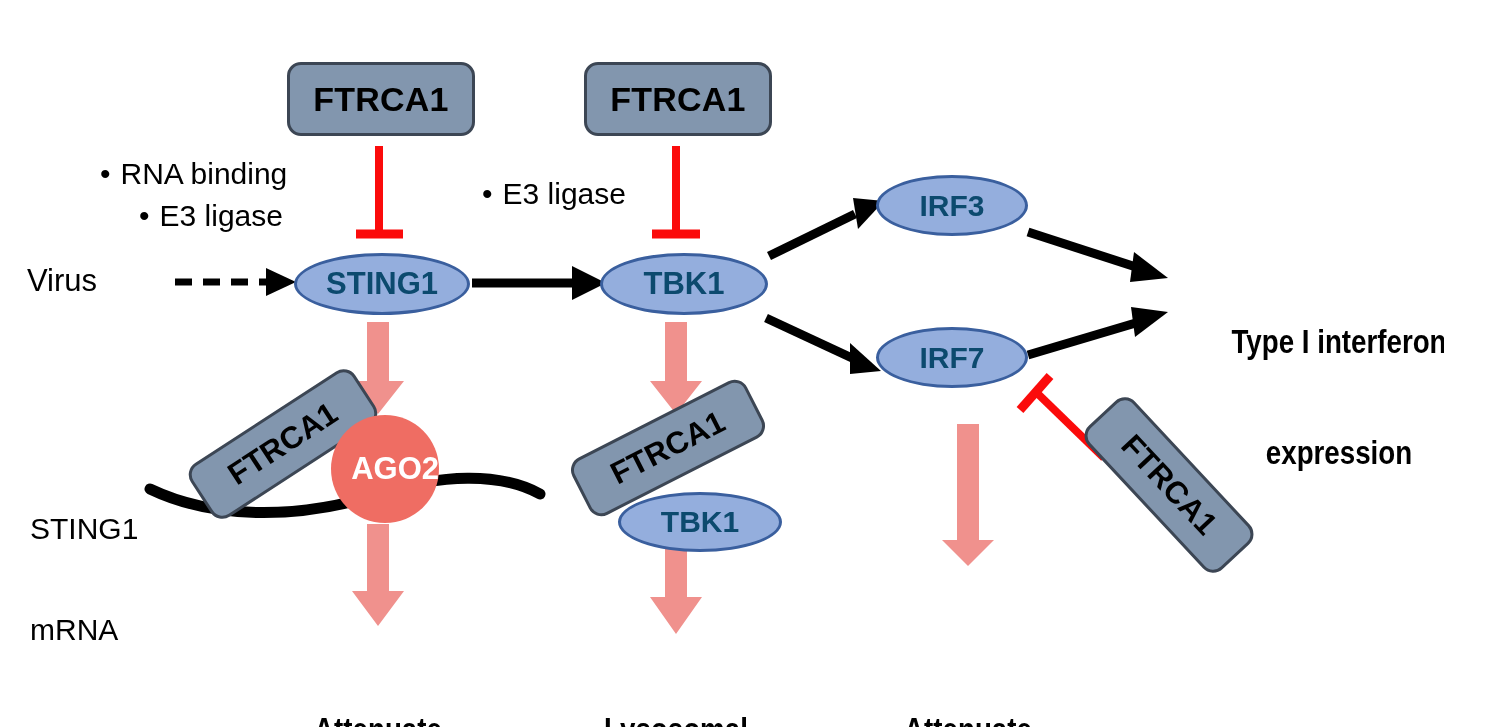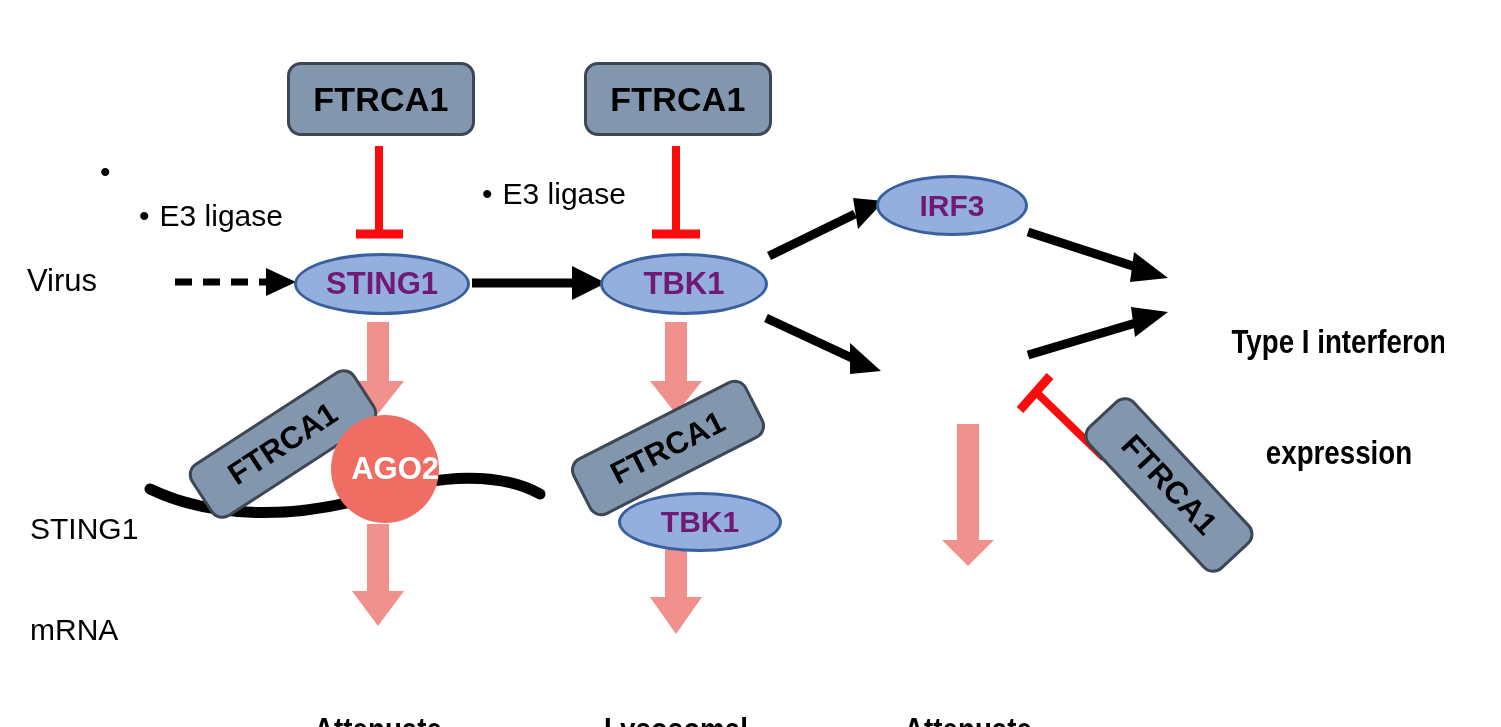--- a/index.html
+++ b/index.html
@@ -53,21 +53,21 @@
   
   .ellipse {
     position: absolute;
     background: #94aedd;
     border: 3px solid #3a5f9e;
     border-radius: 50%;
     display: flex;
     align-items: center;
     justify-content: center;
     box-sizing: border-box;
-    color: #701a75;
+    color: #0c4a6e;
     font-weight: bold;
   }
 
   
   .ago2 {
     position: absolute;
     background: #ef6d63;
     border-radius: 50%;
     display: flex;
     align-items: center;
@@ -205,20 +205,21 @@
   <div class="ftrca-box top" style="left:287px; top:62px;">
     <span>FTRCA1</span>
   </div>
 
   <div class="ftrca-box top" style="left:584px; top:62px;">
     <span>FTRCA1</span>
   </div>
 
   <div class="bullet-row" style="left:100px; top:157px;">
     <span class="bullet-dot">•</span>
+    <span>RNA binding</span>
   </div>
 
   <div class="bullet-row" style="left:139px; top:199px;">
     <span class="bullet-dot">•</span>
     <span>E3 ligase</span>
   </div>
 
   <div class="bullet-row" style="left:482px; top:177px;">
     <span class="bullet-dot">•</span>
     <span>E3 ligase</span>
@@ -231,20 +232,23 @@
   </div>
 
   <div class="ellipse" style="left:600px; top:253px; width:168px; height:62px; font-size:31px;">
     <span>TBK1</span>
   </div>
 
   <div class="ellipse" style="left:876px; top:175px; width:152px; height:61px; font-size:30px;">
     <span>IRF3</span>
   </div>
 
+  <div class="ellipse" style="left:876px; top:327px; width:152px; height:61px; font-size:30px;">
+    <span>IRF7</span>
+  </div>
 
   <div class="txt bold narrow" style="left:1194px; top:250px; font-size:33px; width:290px;">
     <div>Type I interferon</div>
     <div>expression</div>
   </div>
 
   <div class="txt" style="left:30px; top:445px; font-size:30px;">
     <div>STING1</div>
     <div>mRNA</div>
   </div>

